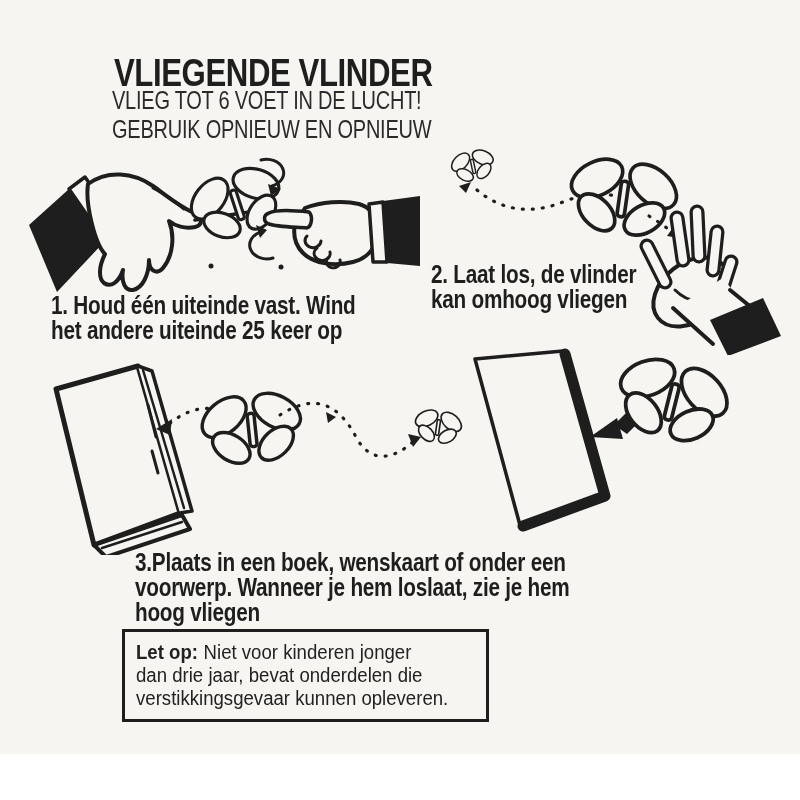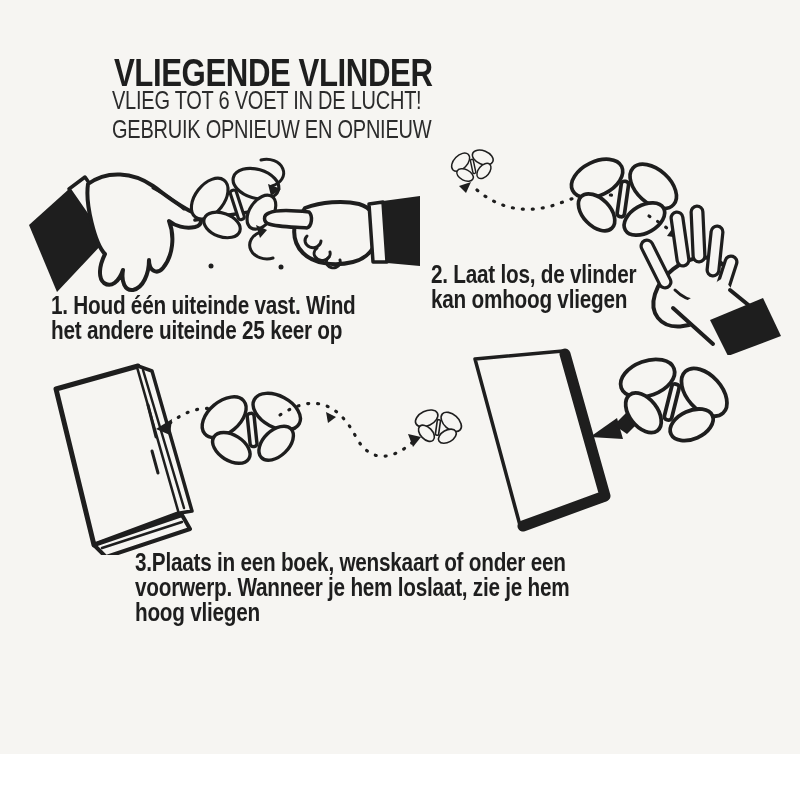--- a/index.html
+++ b/index.html
@@ -174,15 +174,22 @@
     <div>2. Laat los, de vlinder</div>
     <div>kan omhoog vliegen</div>
   </div>
 
   <div class="step step3">
     <div>3.Plaats in een boek, wenskaart of onder een</div>
     <div>voorwerp. Wanneer je hem loslaat, zie je hem</div>
     <div>hoog vliegen</div>
   </div>
 
+  <div class="warning">
+    <div class="warning-text">
+      <div><b>Let op:</b><span>Niet voor kinderen jonger</span></div>
+      <div>dan drie jaar, bevat onderdelen die</div>
+      <div>verstikkingsgevaar kunnen opleveren.</div>
+    </div>
+  </div>
 
   <div class="bottom-strip"></div>
 </div>
 
 </body></html>

